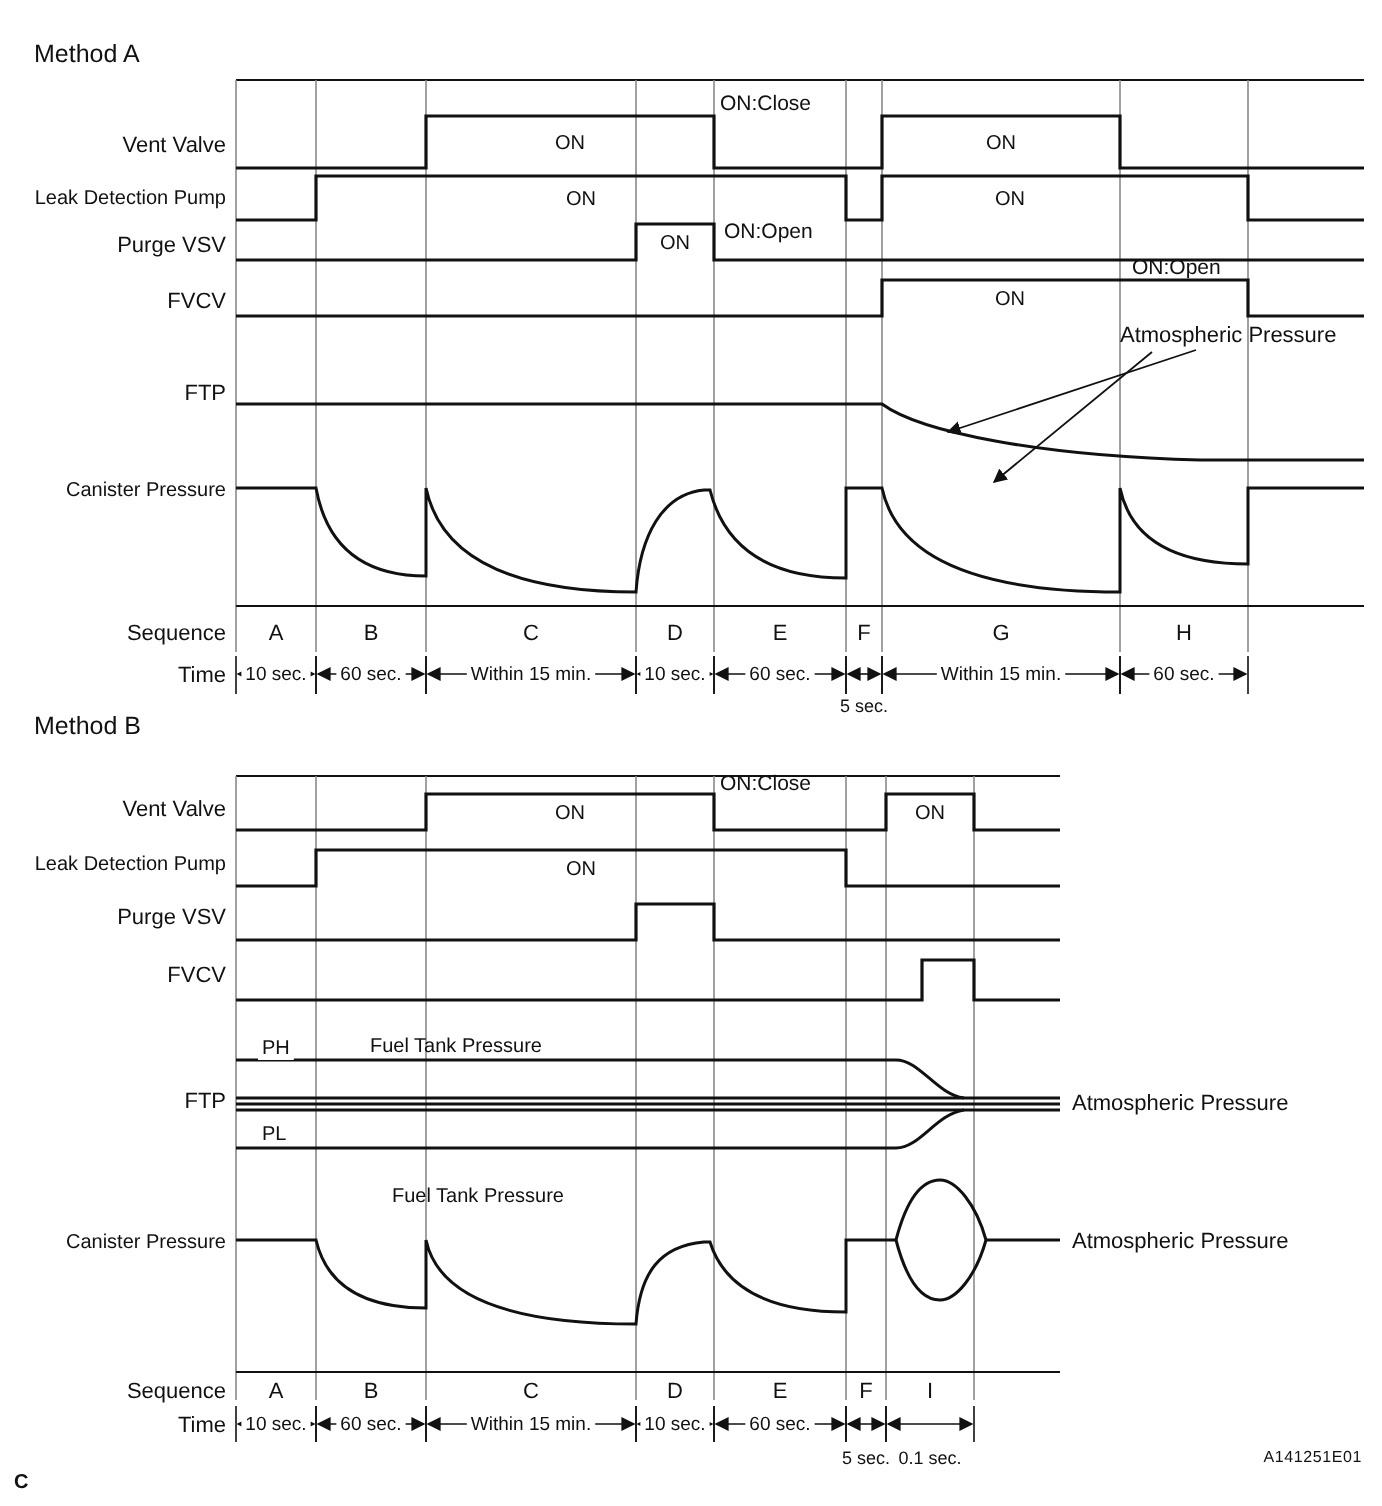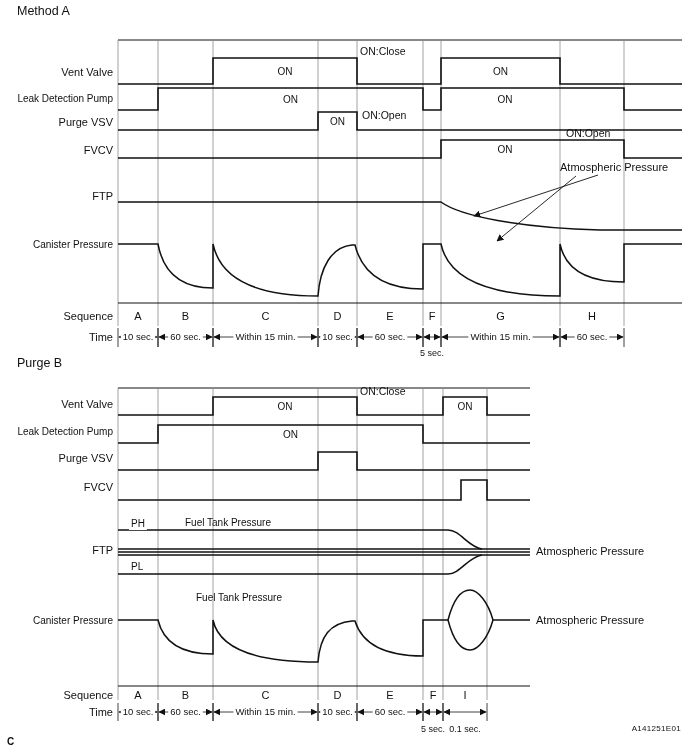--- a/index.html
+++ b/index.html
@@ -1,19 +1,19 @@
 <!DOCTYPE html>
 <html><head>
 <meta charset="utf-8">
 <style>
   html,body{margin:0;padding:0;background:#fff;}
   .page{position:relative;width:691px;height:753px;background:#fff;
         font-family:"Liberation Sans",sans-serif;color:#111;overflow:hidden;}
   .method-title{position:absolute;font-size:12.5px;color:#111;}
-  #titleA{left:17px;top:4px;}
+  #titleA{left:17px;top:20px;}
   #titleB{left:17px;top:356px;}
   .footer-left{position:absolute;left:7px;bottom:6px;font-size:10px;font-weight:bold;}
   .footer-right{position:absolute;right:10px;bottom:20px;font-size:8px;letter-spacing:0.3px;}
   svg{position:absolute;left:0;top:0;}
 </style>
 </head>
 <body>
 
 <div class="page">
 
@@ -193,17 +193,17 @@
         <rect x="129" y="560" width="16.669921875" height="13" fill="#fff"></rect>
         <text x="131" y="570" font-size="10" text-anchor="start">PL</text>
         <text x="185" y="526" font-size="10" text-anchor="start">Fuel Tank Pressure</text>
         <text x="536" y="555" font-size="11" text-anchor="start">Atmospheric Pressure</text>
         <text x="196" y="601" font-size="10" text-anchor="start">Fuel Tank Pressure</text>
         <text x="536" y="624" font-size="11" text-anchor="start">Atmospheric Pressure</text>
       </g>
     </svg>
 
   <div class="method-title" id="titleA">Method A</div>
-  <div class="method-title" id="titleB">Purge B</div>
+  <div class="method-title" id="titleB">Method B</div>
 
   <div class="footer-left">C</div>
   <div class="footer-right">A141251E01</div>
 </div>
 
 </body></html>

